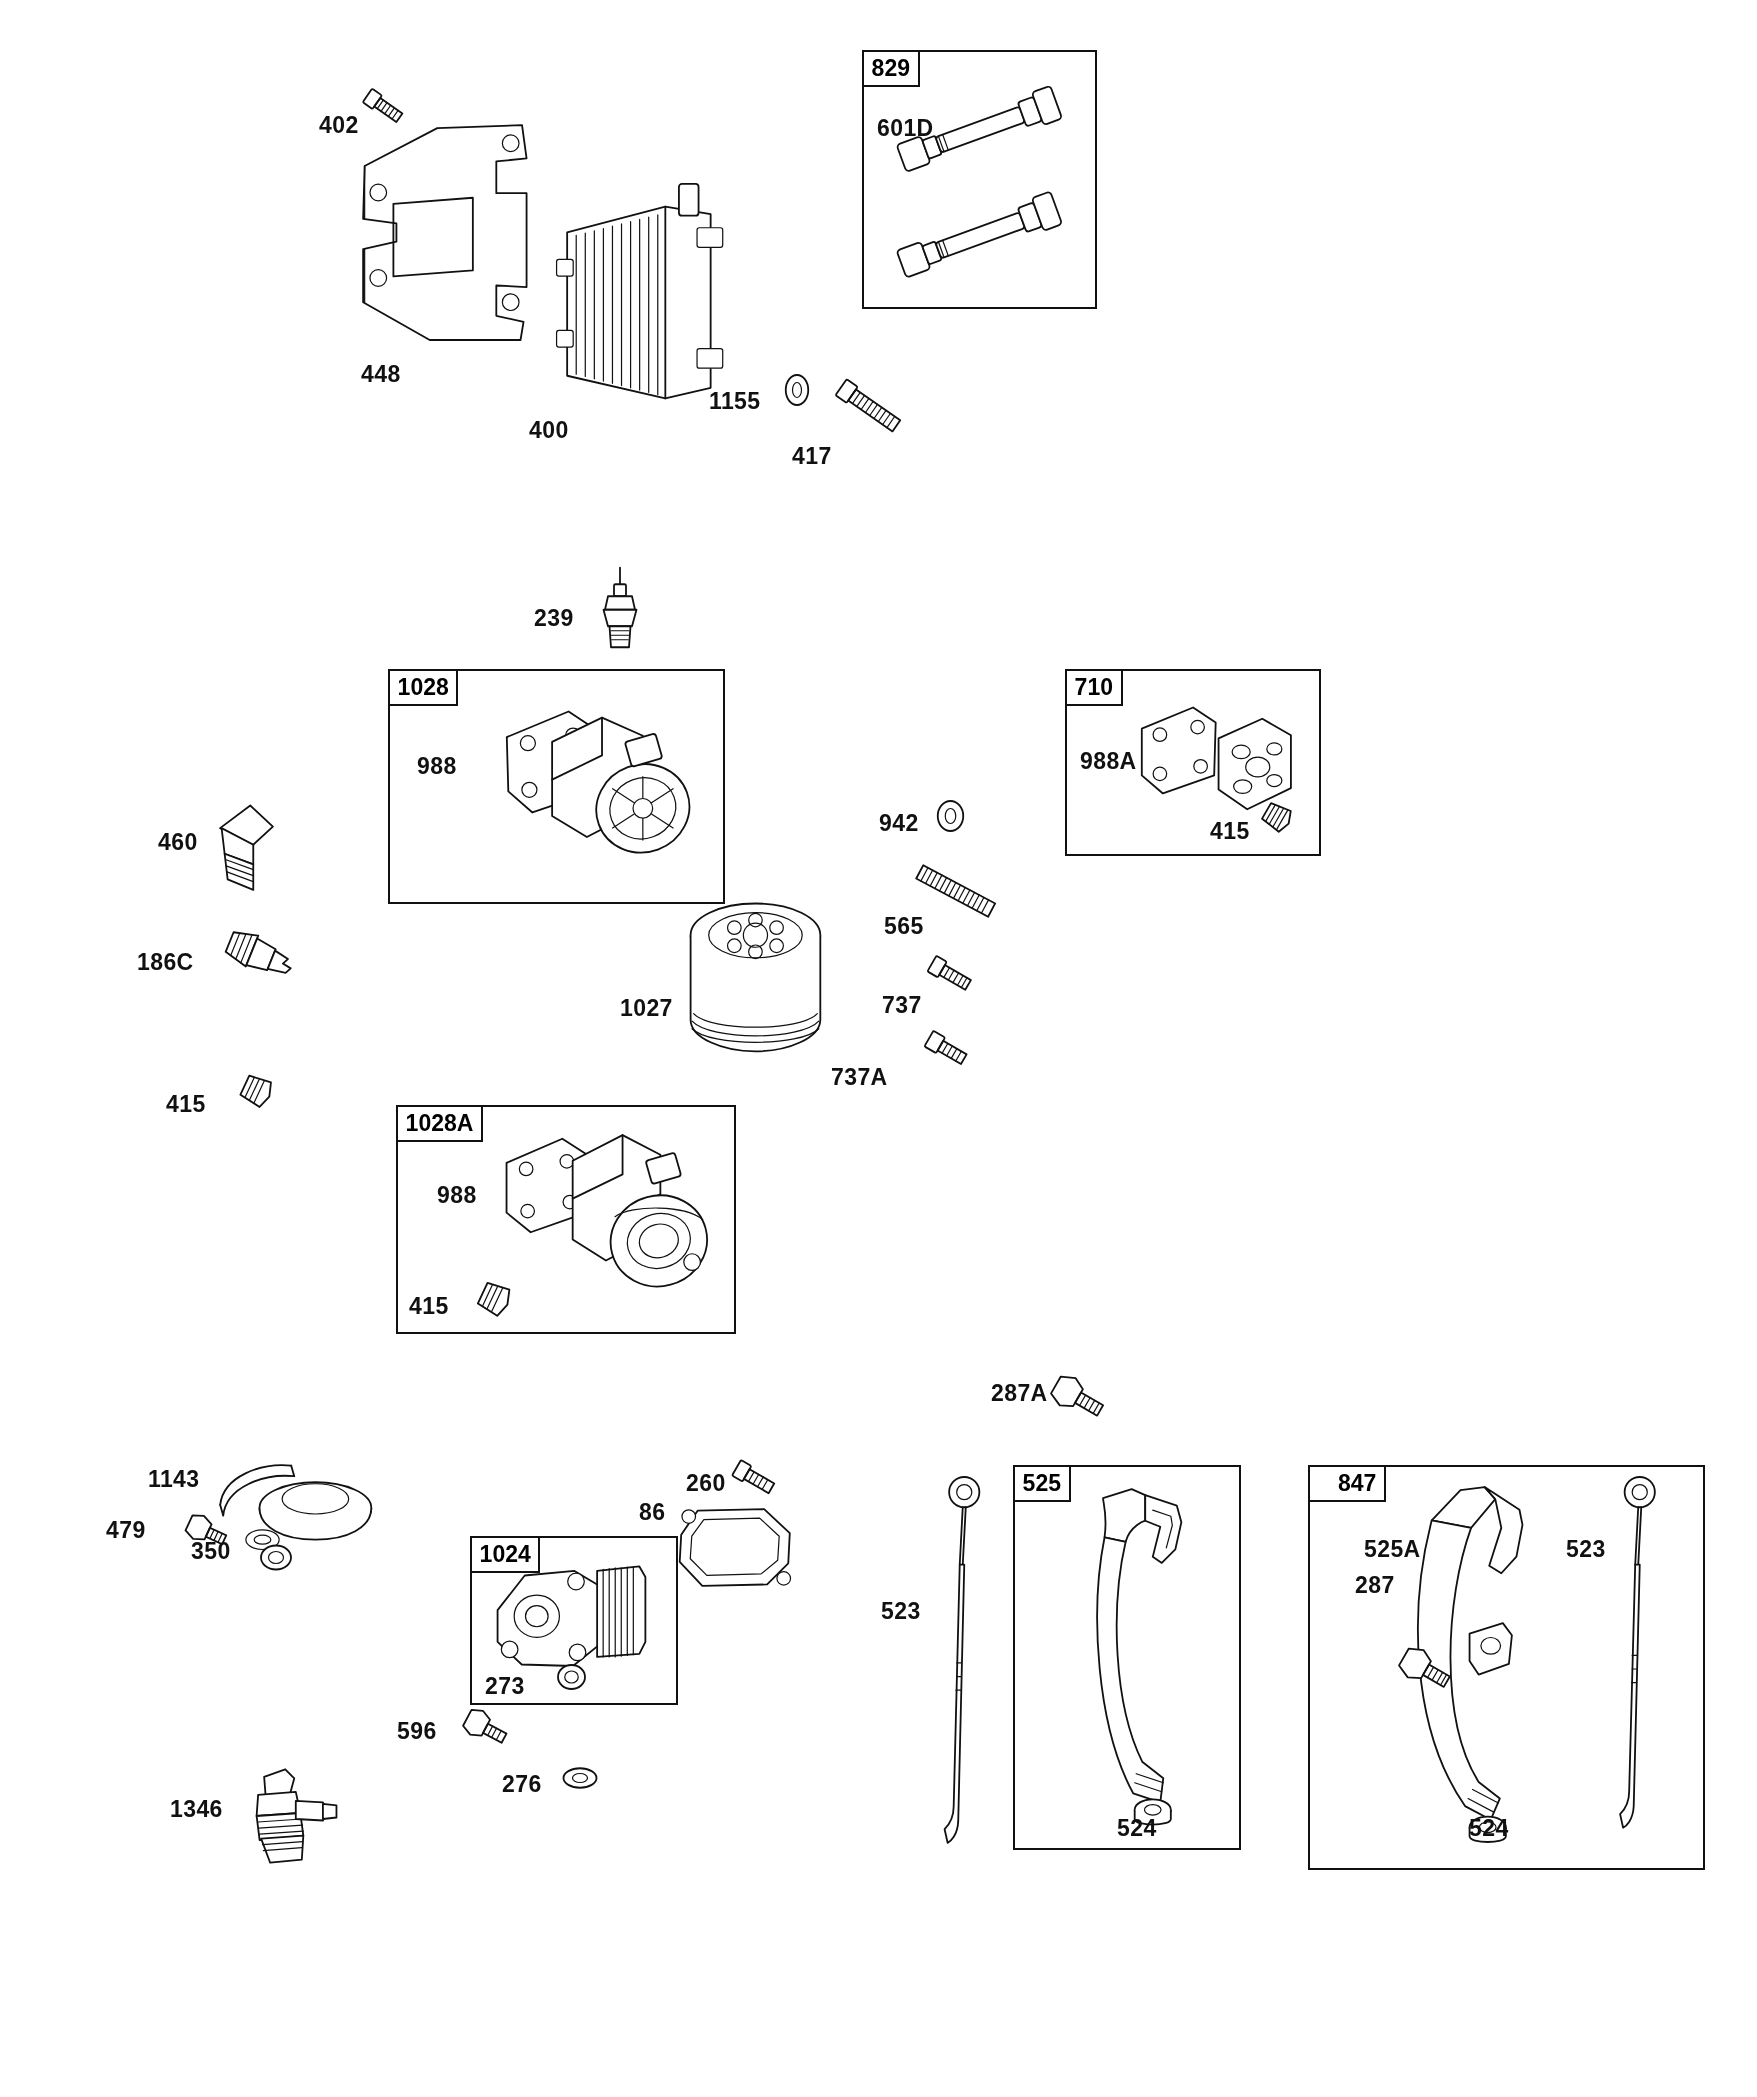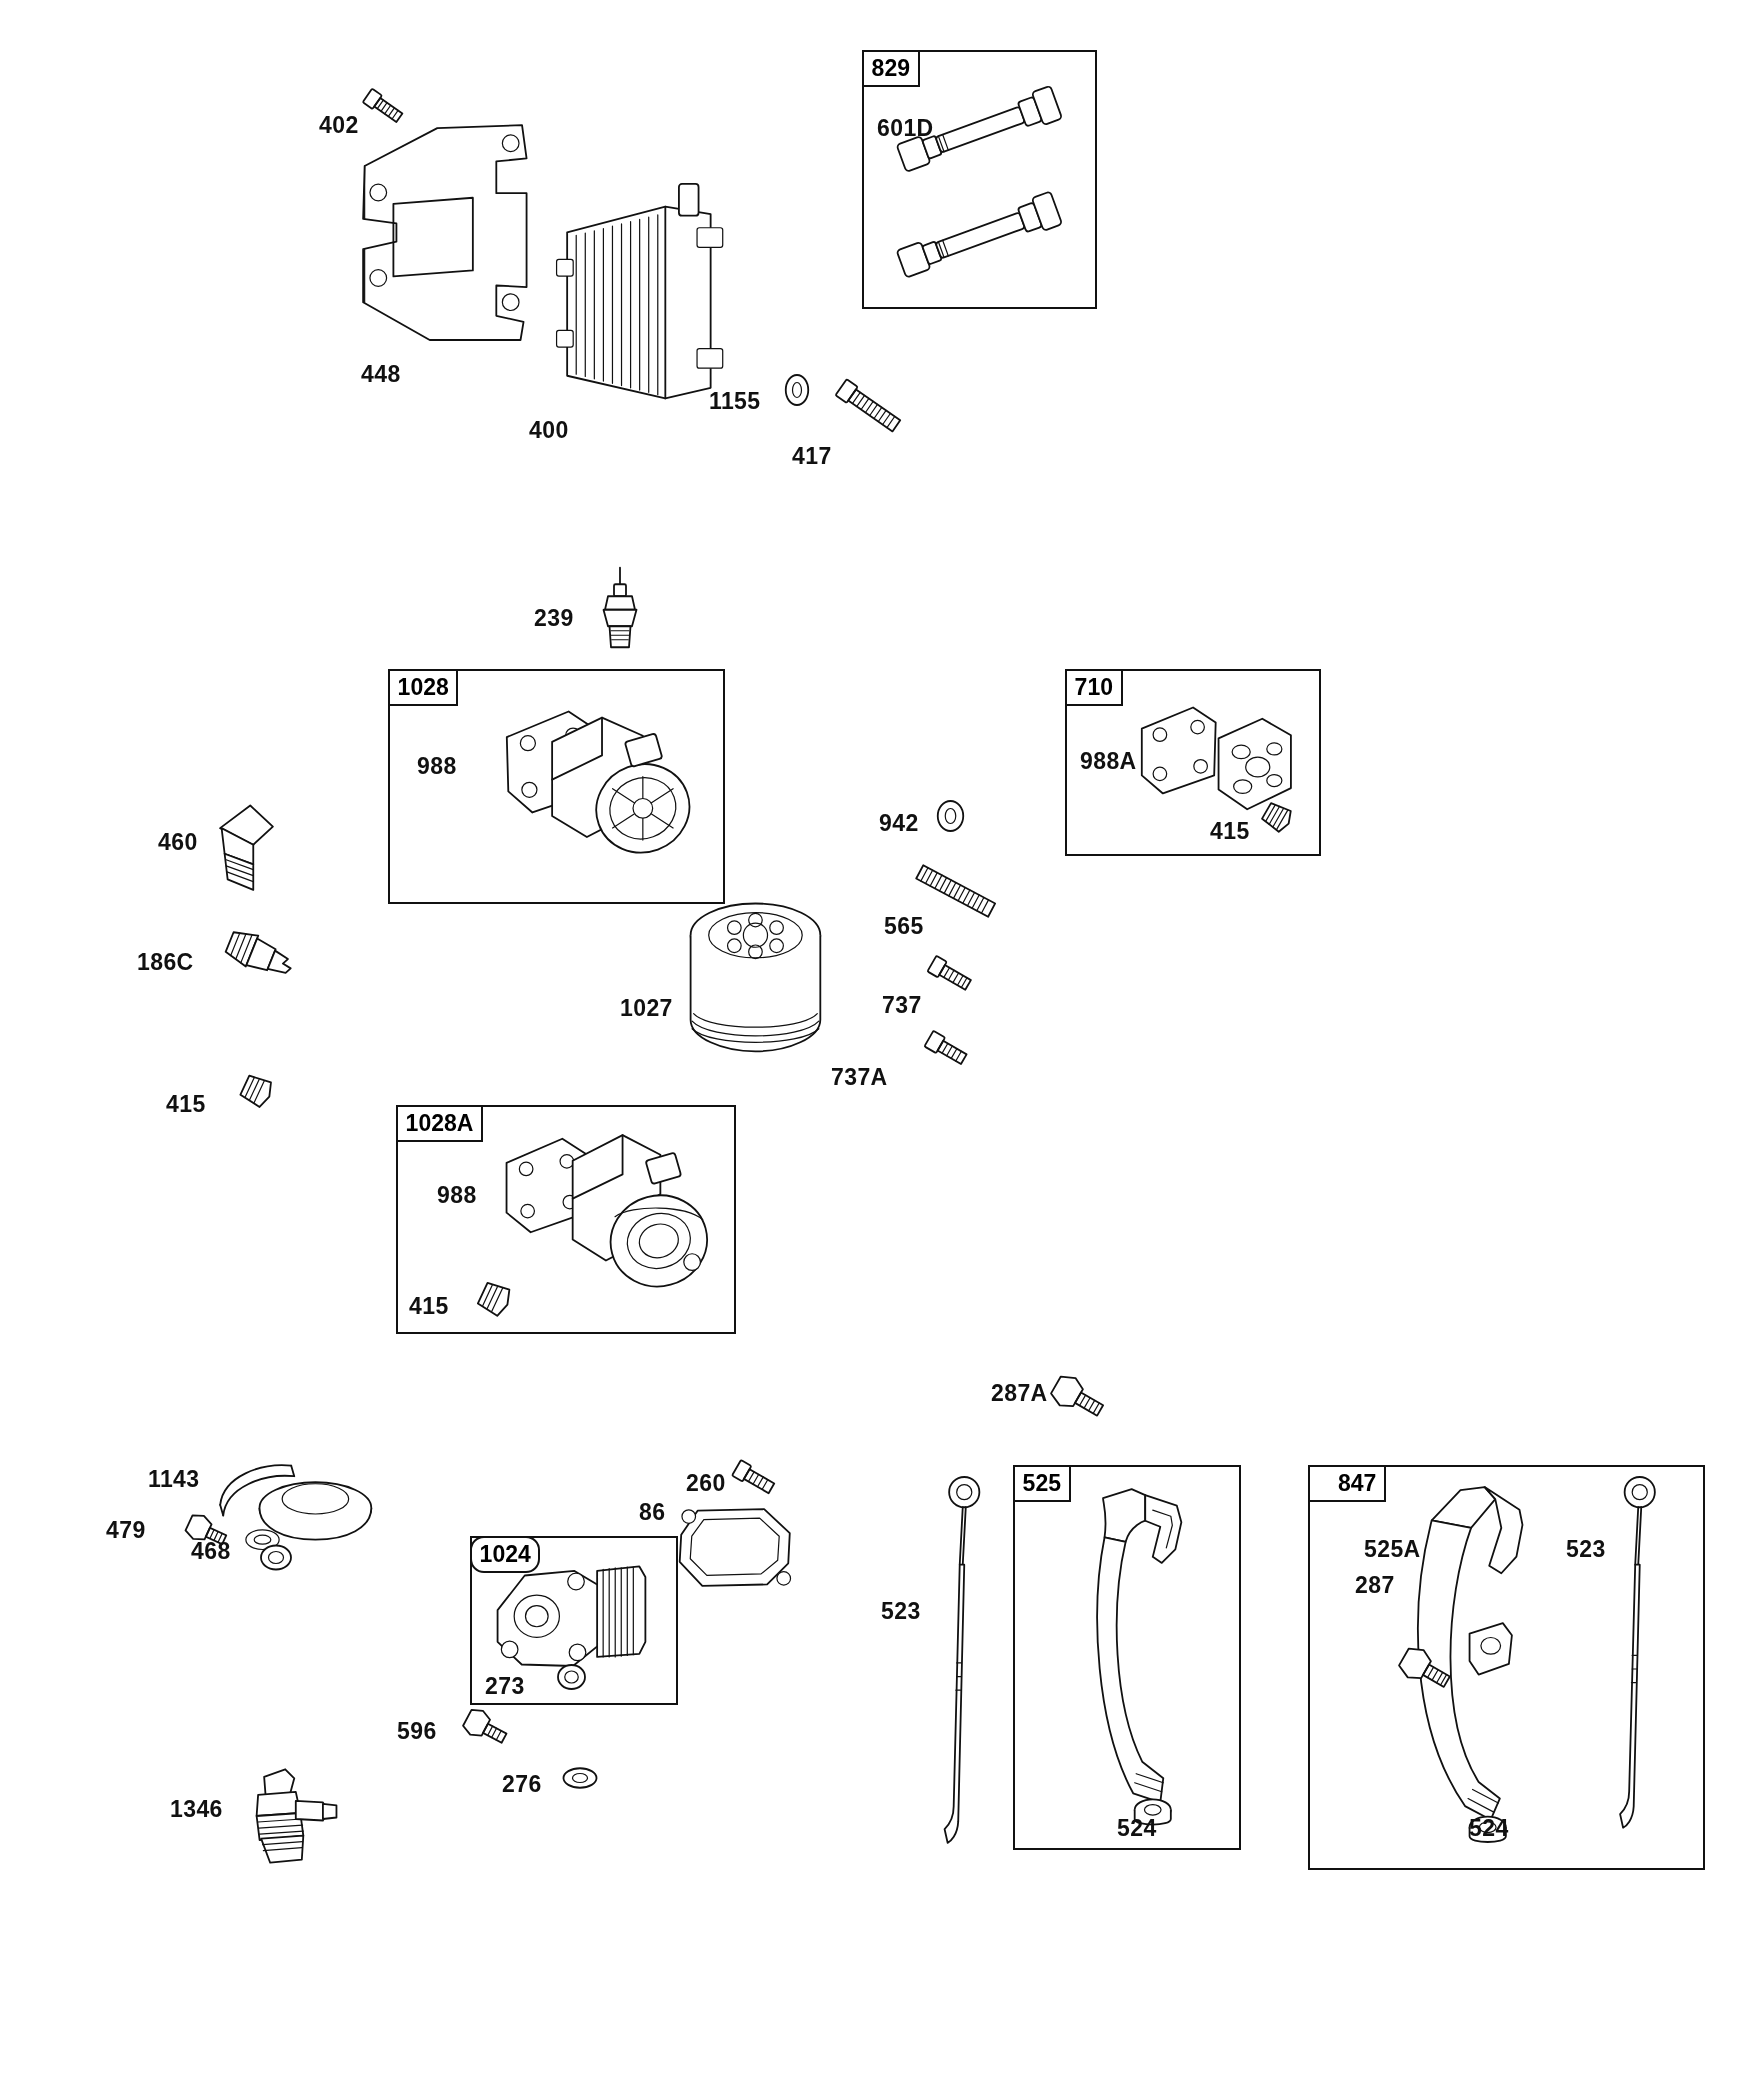--- a/index.html
+++ b/index.html
@@ -24,21 +24,21 @@
   <div class="grp" style="left:1065px;top:669px;width:252px;height:183px;"></div>
   <div class="grp" style="left:396px;top:1105px;width:336px;height:225px;"></div>
   <div class="grp" style="left:470px;top:1536px;width:204px;height:165px;"></div>
   <div class="grp" style="left:1013px;top:1465px;width:224px;height:381px;"></div>
   <div class="grp" style="left:1308px;top:1465px;width:393px;height:401px;"></div>
 
   <div class="boxlbl" style="left:862px;top:50px;">829</div>
   <div class="boxlbl" style="left:388px;top:669px;">1028</div>
   <div class="boxlbl" style="left:1065px;top:669px;">710</div>
   <div class="boxlbl" style="left:396px;top:1105px;">1028A</div>
-  <div class="boxlbl" style="left:470px;top:1536px;border-radius:14px;">1024</div>
+  <div class="boxlbl" style="left:470px;top:1536px;">1024</div>
   <div class="boxlbl" style="left:1013px;top:1465px;">525</div>
   <div class="boxlbl" style="left:1308px;top:1465px;padding-left:28px;">847</div>
 
   <svg class="part" style="left:355px;top:83px;" width="60" height="53" viewBox="0 0 80 70">
     <g transform="rotate(35 40 35)">
       <rect class="fillw" x="10" y="22" width="16" height="22" rx="2"></rect>
       <path class="ln" d="M26 26 L62 26 L62 40 L26 40 Z"></path>
       <path class="lnT" d="M31 26 L31 40 M37 26 L37 40 M43 26 L43 40 M49 26 L49 40 M55 26 L55 40"></path>
     </g>
   </svg>
@@ -390,21 +390,21 @@
   <div class="lbl" style="left:879px;top:810px;">942</div>
   <div class="lbl" style="left:884px;top:913px;">565</div>
   <div class="lbl" style="left:620px;top:995px;">1027</div>
   <div class="lbl" style="left:882px;top:992px;">737</div>
   <div class="lbl" style="left:831px;top:1064px;">737A</div>
   <div class="lbl" style="left:437px;top:1182px;">988</div>
   <div class="lbl" style="left:409px;top:1293px;">415</div>
   <div class="lbl" style="left:991px;top:1380px;">287A</div>
   <div class="lbl" style="left:148px;top:1466px;">1143</div>
   <div class="lbl" style="left:106px;top:1517px;">479</div>
-  <div class="lbl" style="left:191px;top:1538px;">468</div>
+  <div class="lbl" style="left:191px;top:1538px;">350</div>
   <div class="lbl" style="left:686px;top:1470px;">260</div>
   <div class="lbl" style="left:639px;top:1499px;">86</div>
   <div class="lbl" style="left:485px;top:1673px;">273</div>
   <div class="lbl" style="left:397px;top:1718px;">596</div>
   <div class="lbl" style="left:502px;top:1771px;">276</div>
   <div class="lbl" style="left:170px;top:1796px;">1346</div>
   <div class="lbl" style="left:881px;top:1598px;">523</div>
   <div class="lbl" style="left:1117px;top:1815px;">524</div>
   <div class="lbl" style="left:1364px;top:1536px;">525A</div>
   <div class="lbl" style="left:1566px;top:1536px;">523</div>

